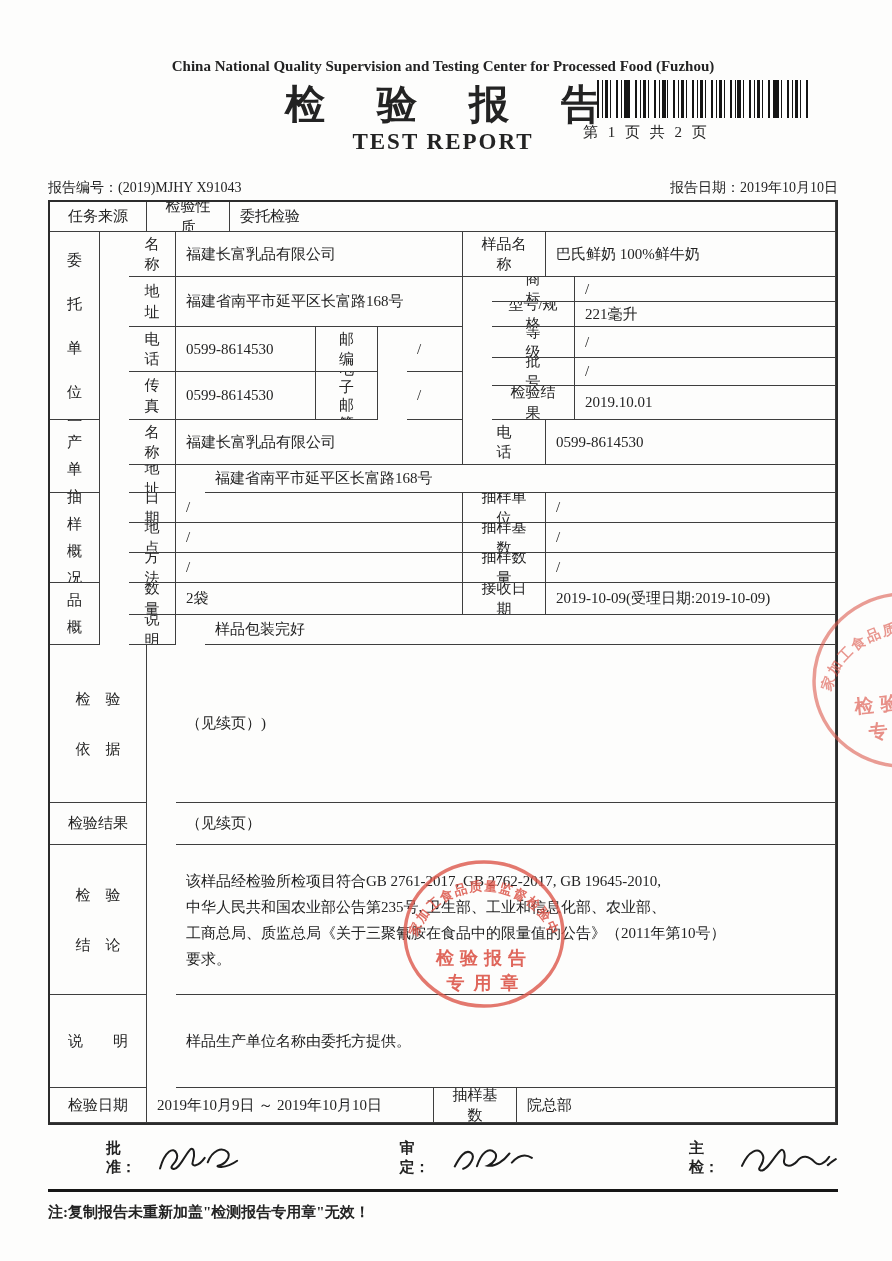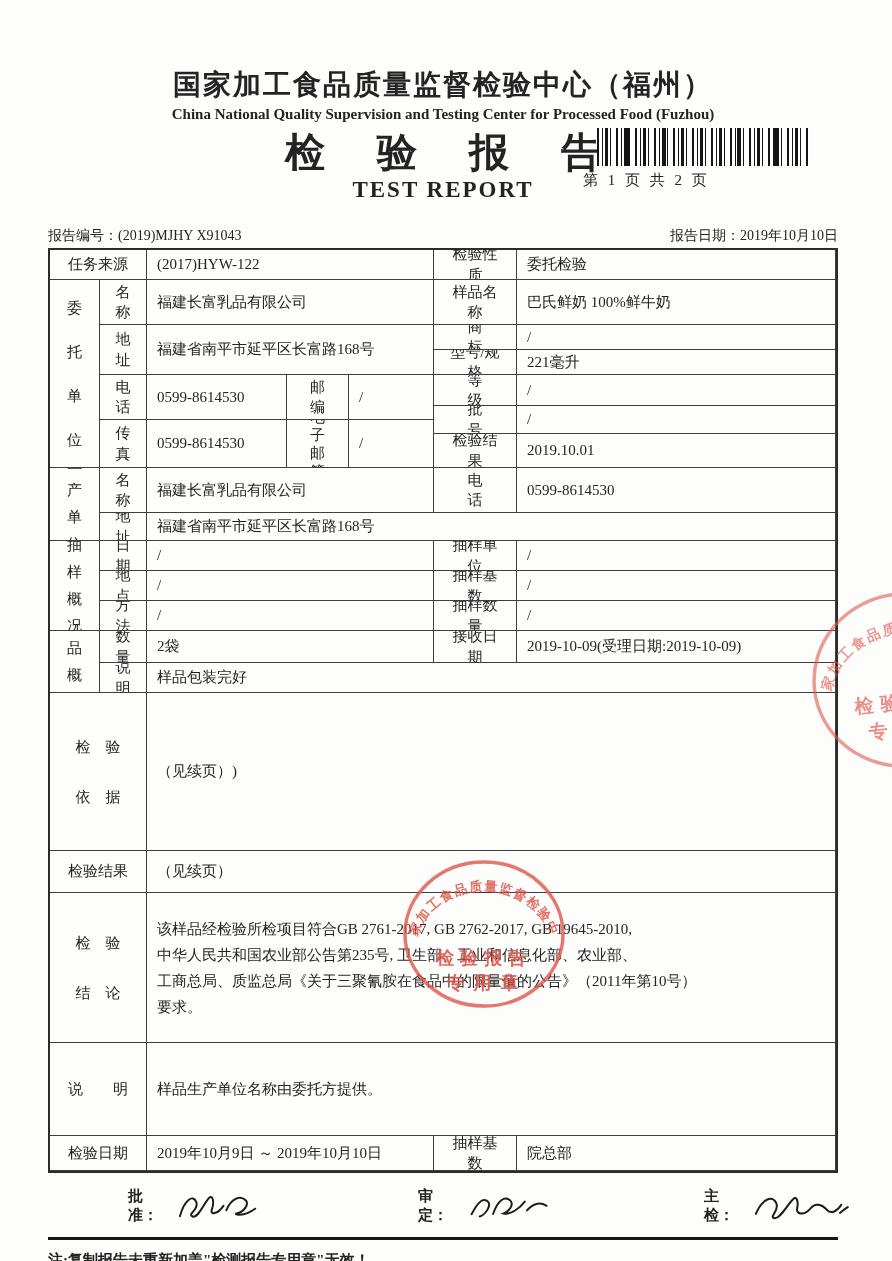--- a/index.html
+++ b/index.html
@@ -25,21 +25,21 @@
   .c{border-right:1px solid #3e3e3e;border-bottom:1px solid #3e3e3e;display:flex;align-items:center;
      overflow:hidden;line-height:1.35;}
   .lab{justify-content:center;text-align:center;padding:0 16px;}
   .val{padding-left:10px;padding-right:6px;}
   .wA{width:50px;flex:none;}
   .wB{width:47px;flex:none;}
   .wC{width:287px;flex:none;}
   .wD{width:83px;flex:none;}
   .wAB{width:97px;flex:none;}
   .wE{flex:1;}
-  .grow{flex:1;}
+  .grow{flex:1;margin-left:29px;}
   .vert{display:block;width:17px;word-break:break-all;line-height:44px;text-align:center;margin:0 auto;}
   .vert2{display:block;width:34px;word-break:break-all;line-height:27px;text-align:center;margin:0 auto;}
   .pre{white-space:pre-line;}
   .lh52{line-height:50px;}
   .concl{line-height:26px;align-items:center;}
   
   .sigrow{display:flex;align-items:center;margin-top:10px;height:46px;font-size:15px;font-weight:700;}
   .siggroup{display:flex;align-items:center;}
   .sig-svg{margin-left:6px;transform:rotate(-3deg);}
   
@@ -49,21 +49,20 @@
   .stamp{position:absolute;pointer-events:none;}
   .stamp-main{left:399px;top:856px;}
   .stamp-side{left:806px;top:584px;transform:rotate(-6deg);opacity:.72;}
 </style>
 </head>
 <body>
 
 <div class="page">
   <div class="content">
 
-    <div class="t-cn">国家加工食品质量监督检验中心（福州）</div>
     <div class="t-en">China National Quality Supervision and Testing Center for Processed Food (Fuzhou)</div>
 
     <div class="rt-wrap">
       <div class="rt-cn">检验报告</div>
       <div class="rt-en">TEST REPORT</div>
       <div class="bc-wrap">
         <div class="barcode"></div>
         <div class="pageinfo">第 1 页 共 2 页</div>
       </div>
     </div>
@@ -74,21 +73,20 @@
       </div>
       <div>
         <span>报告日期：</span><span>2019年10月10日</span>
       </div>
     </div>
 
     <div class="tbl">
 
       <div class="r" style="height:30px">
         <div class="c wAB lab">任务来源</div>
-        <div class="c wC val">(2017)HYW-122</div>
         <div class="c wD lab">检验性质</div>
         <div class="c wE val">委托检验</div>
       </div>
 
       <div class="r" style="height:188px">
         <div class="c wA lab">
             <span class="vert">委托单位</span>
           </div>
         <div class="colflex grow">
           <div class="r" style="height:45px">
@@ -235,21 +233,21 @@
       <div class="r" style="height:35px">
         <div class="c wAB lab">检验日期</div>
         <div class="c wC val">2019年10月9日 ～ 2019年10月10日</div>
         <div class="c wD lab">抽样基数</div>
         <div class="c wE val">院总部</div>
       </div>
 
     </div>
 
     <div class="sigrow">
-      <div class="siggroup" style="margin-left:80px">
+      <div class="siggroup" style="margin-left:58px">
         <span>批准：</span>
         <svg class="sig-svg" width="104" height="38" viewBox="0 0 104 38">
           <path d="M6 28 C12 10 22 4 25 13 C28 22 14 26 20 29 C26 32 34 14 40 9 C44 6 45 15 42 22 C39 29 48 28 55 19 M58 24 C64 11 74 8 80 14 C84 19 77 27 70 28 C64 29 76 33 90 24" fill="none" stroke="#1c1c1c" stroke-width="2.2" stroke-linecap="round"></path>
         </svg>
       </div>
       <div class="siggroup" style="margin-left:150px">
         <span>审定：</span>
         <svg class="sig-svg" width="100" height="38" viewBox="0 0 100 38">
           <path d="M8 26 C14 16 20 8 26 12 C32 16 24 27 17 29 M32 27 C38 12 46 7 52 13 C56 18 50 25 44 27 C52 29 62 22 68 15 M70 25 C77 18 85 16 92 21" fill="none" stroke="#1c1c1c" stroke-width="2.2" stroke-linecap="round"></path>
         </svg>

